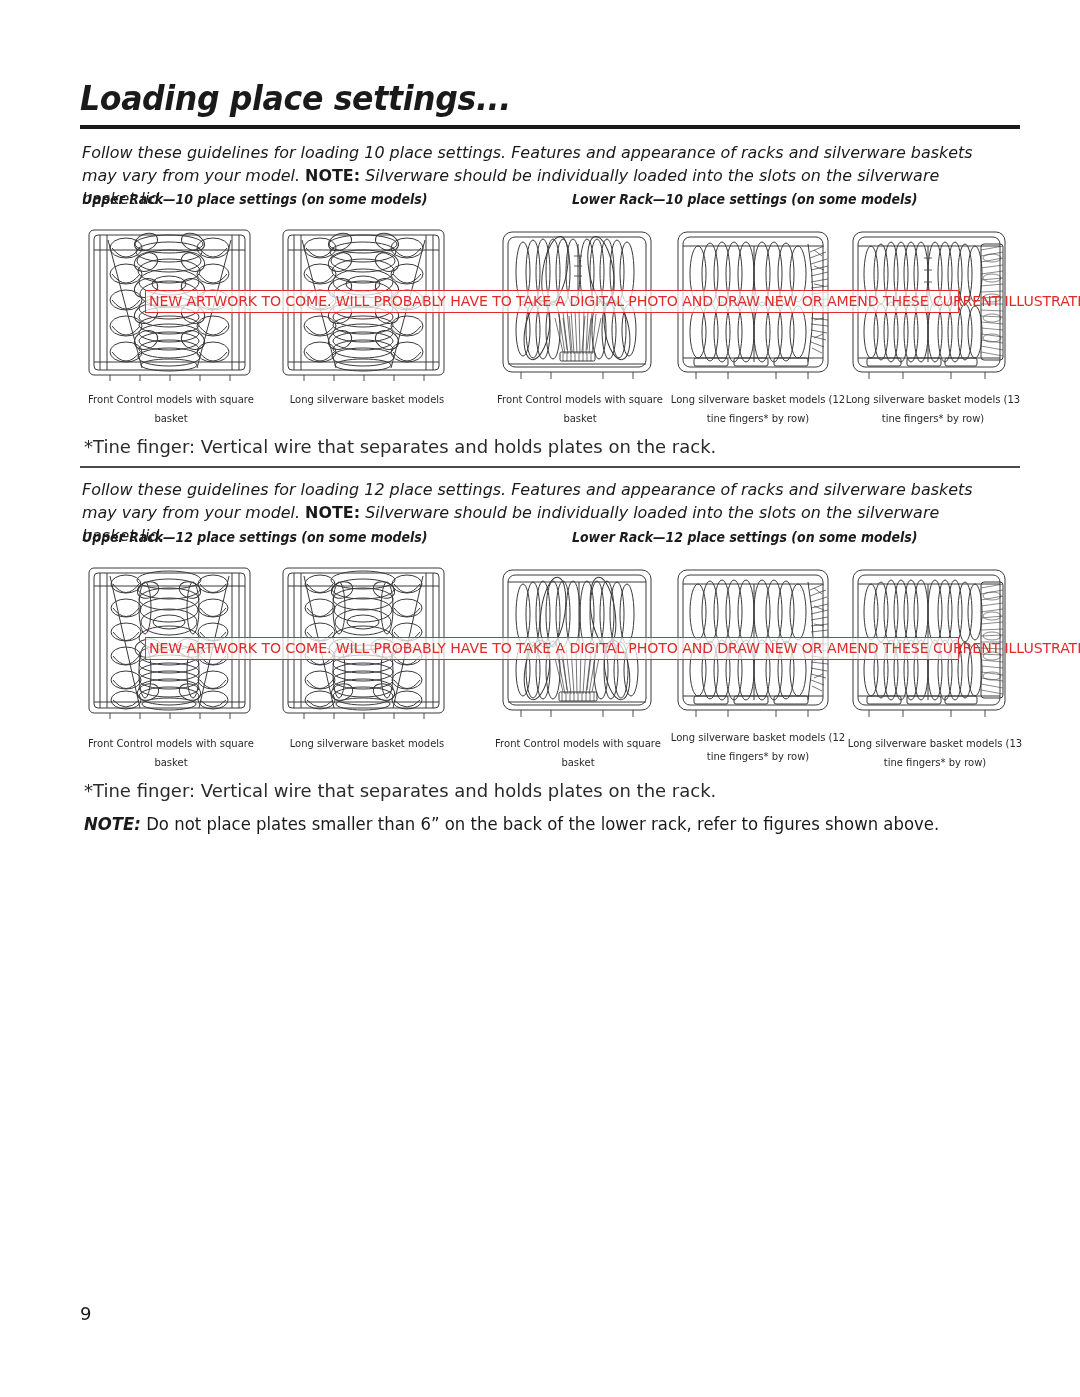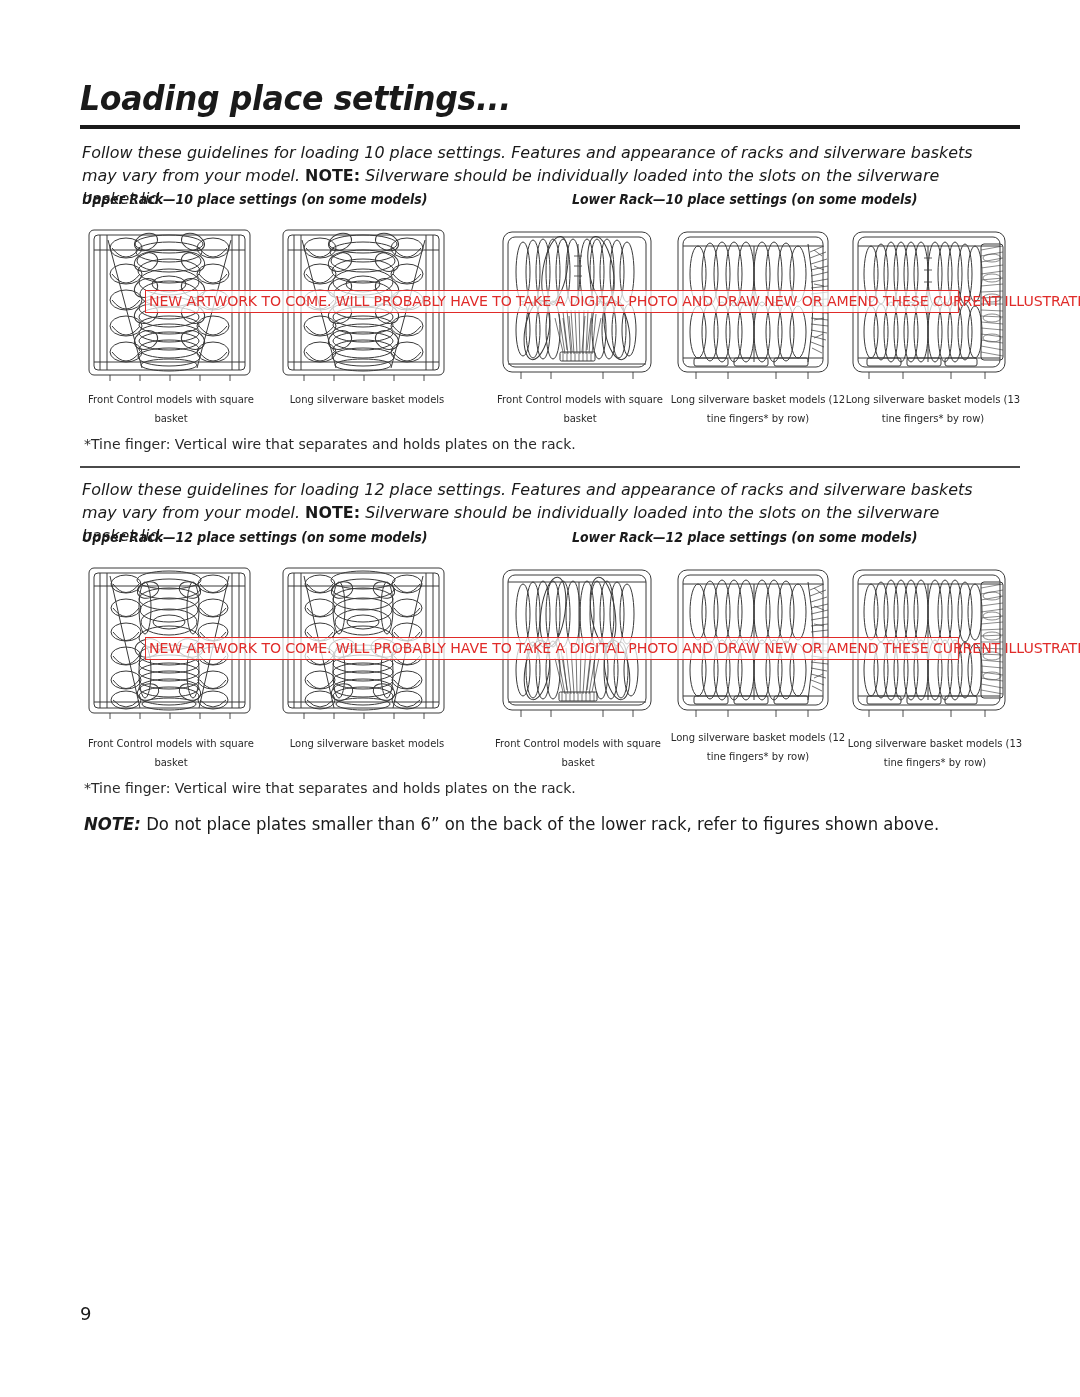--- a/index.html
+++ b/index.html
@@ -128,21 +128,21 @@
 
   #cap-12-1 { left: 78px;  width: 186px; }
   #cap-12-2 { left: 272px; width: 190px; }
   #cap-12-3 { left: 490px; width: 176px; }
   #cap-12-4 { left: 668px; width: 180px; top: 728px;}
   #cap-12-5 { left: 845px; width: 180px; top: 734px;}
 
   .footnote {
     position: absolute;
     left: 84px;
-    font-size: 14px;
+    font-size: 18px;
     color: #2a2a2a;
     white-space: nowrap;
   }
   #footnote-10 { top: 436px; }
   #footnote-12 { top: 780px; }
 
   
   .bottom-note {
     position: absolute;
     left: 84px;

